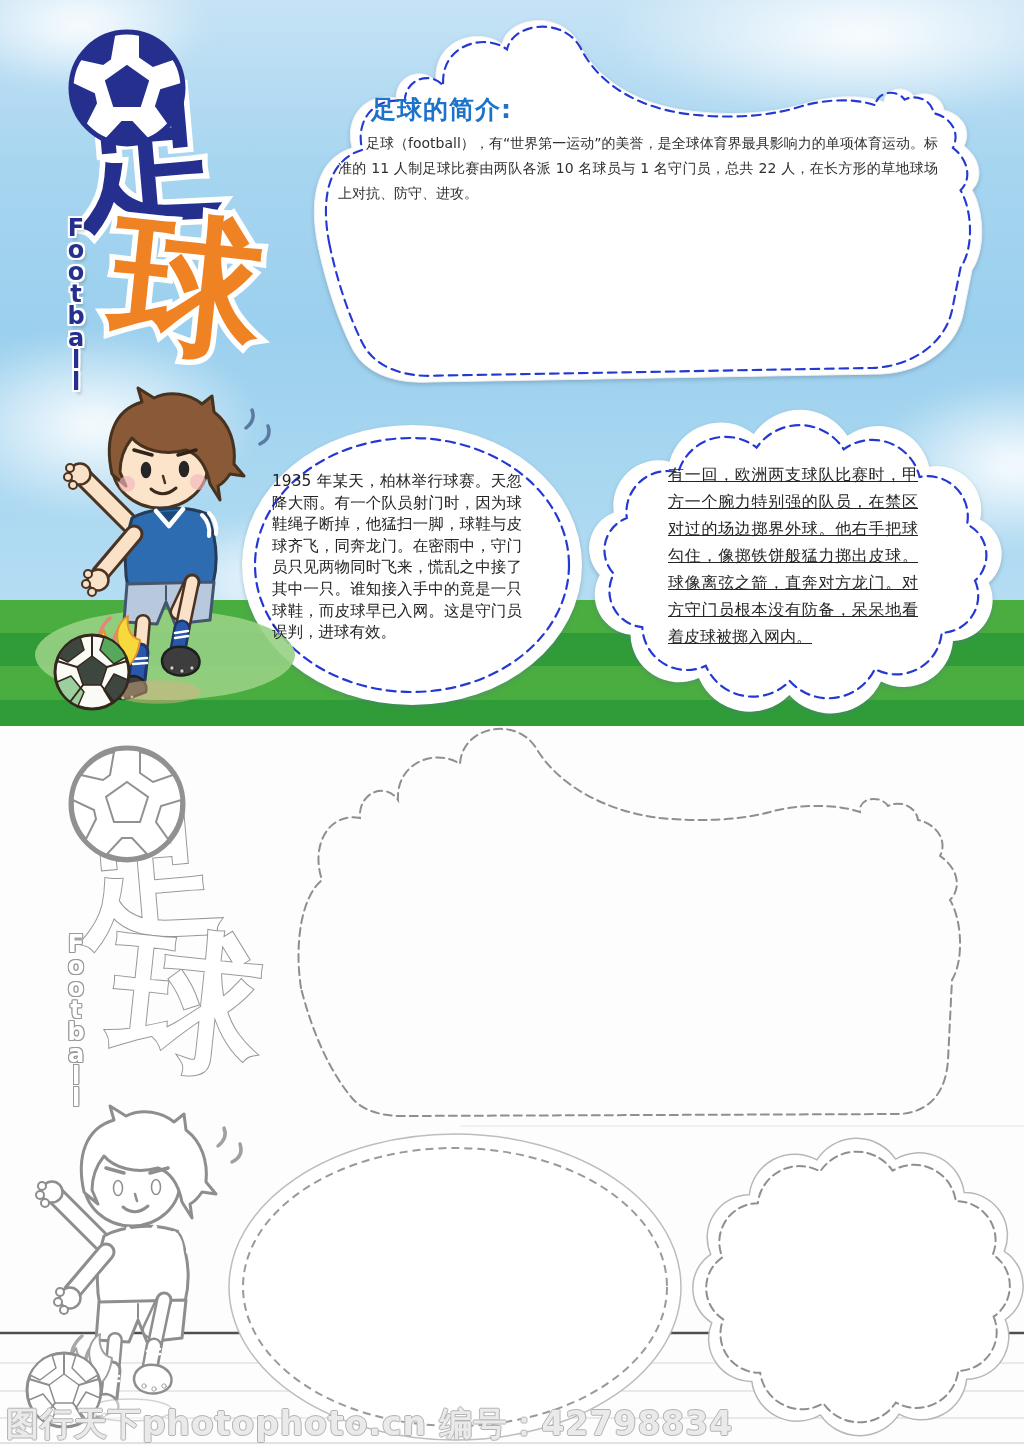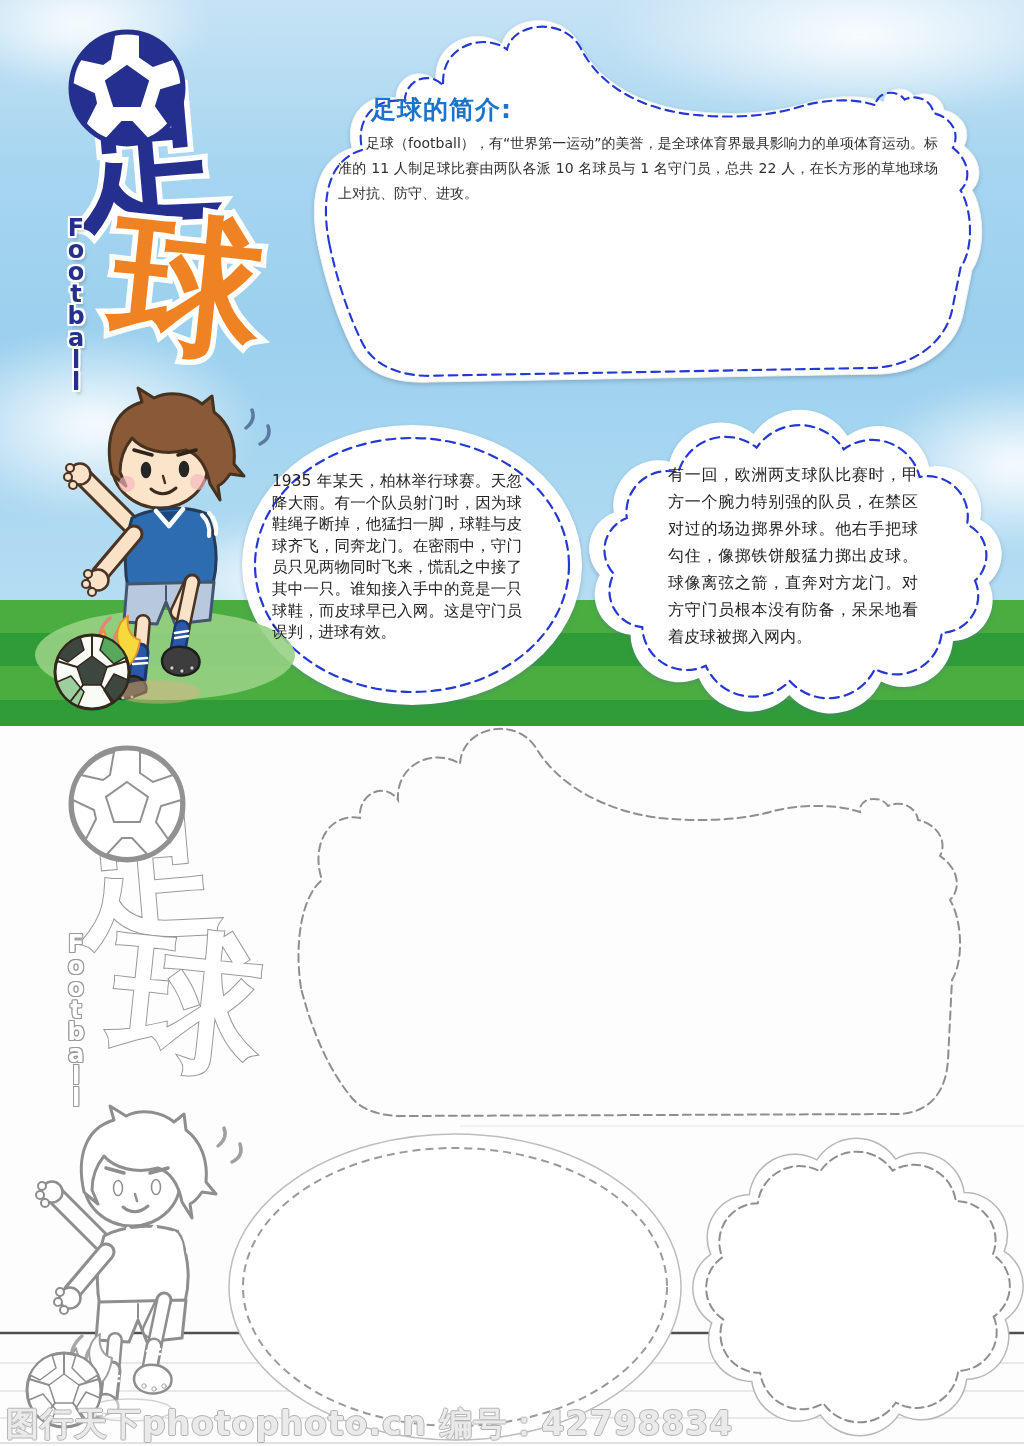--- a/index.html
+++ b/index.html
@@ -39,21 +39,21 @@
           --ballbg:#ffffff;--balldark:#ffffff;--ballgreen:#ffffff;--ballgreen2:#ffffff;--ballline:#8e8e8e;}
 
   .zuchar{font-family:"DejaVu Sans",sans-serif;font-weight:bold;paint-order:stroke;}
 
   
   .txt{position:absolute;z-index:2;}
   .heading{left:371px;top:93px;font-size:25px;font-weight:bold;color:#1c73c9;letter-spacing:1px;text-align:right;}
   .intro{left:338px;top:131px;width:600px;font-size:14px;line-height:25px;color:#2f2f2f;text-align:justify;}
   .intro p{margin:0;text-indent:2em;}
   .story-left{left:272px;top:462px;width:250px;font-size:15.5px;line-height:21.6px;color:#242424;text-align:justify;margin-top:9px;}
-  .story-right{left:668px;top:461px;width:250px;font-size:16px;line-height:27px;color:#242424;text-align:justify;}
+  .story-right{left:668px;top:461px;width:250px;font-size:16px;line-height:27px;color:#242424;text-align:justify;text-decoration:underline;}
 
   .vfoot{writing-mode:vertical-rl;text-orientation:upright;line-height:1;font-weight:bold;
          font-family:"DejaVu Sans",sans-serif;}
   .vfoot.colored{left:64px;top:214px;font-size:24px;letter-spacing:-6px;color:#252f8e;
      text-shadow:-2px 0 #fff,2px 0 #fff,0 -2px #fff,0 2px #fff,-2px -2px #fff,2px -2px #fff,-2px 2px #fff,2px 2px #fff,3px 4px 3px rgba(60,60,60,.25);}
   .vfoot.outline{left:64px;top:930px;font-size:24px;letter-spacing:-6px;color:#ffffff;
      text-shadow:-1px 0 #9a9a9a,1px 0 #9a9a9a,0 -1px #9a9a9a,0 1px #9a9a9a,-1px -1px #9a9a9a,1px -1px #9a9a9a,-1px 1px #9a9a9a,1px 1px #9a9a9a;}
 
   .watermark{left:6px;top:1402px;z-index:3;font-size:33px;font-weight:bold;letter-spacing:1px;
      color:rgba(255,255,255,.72);

